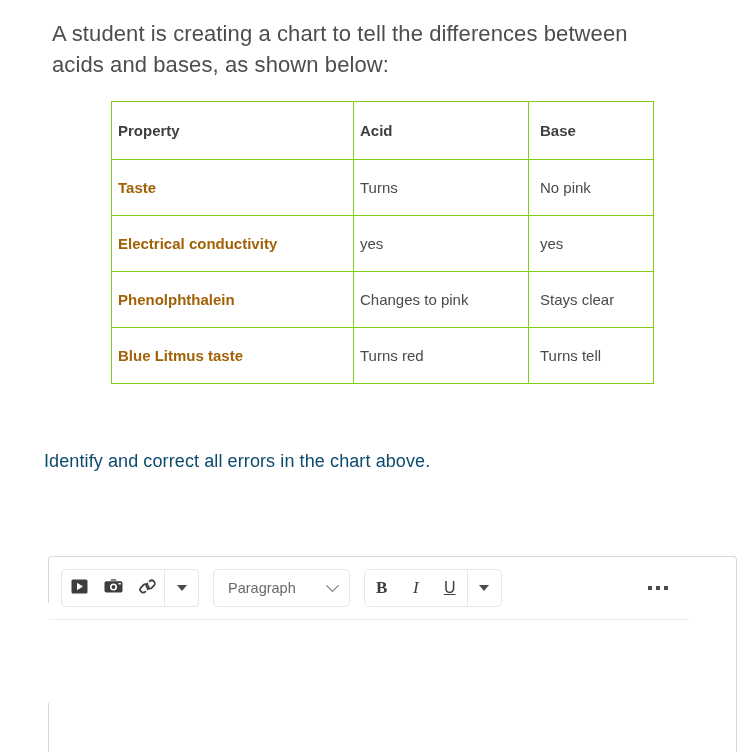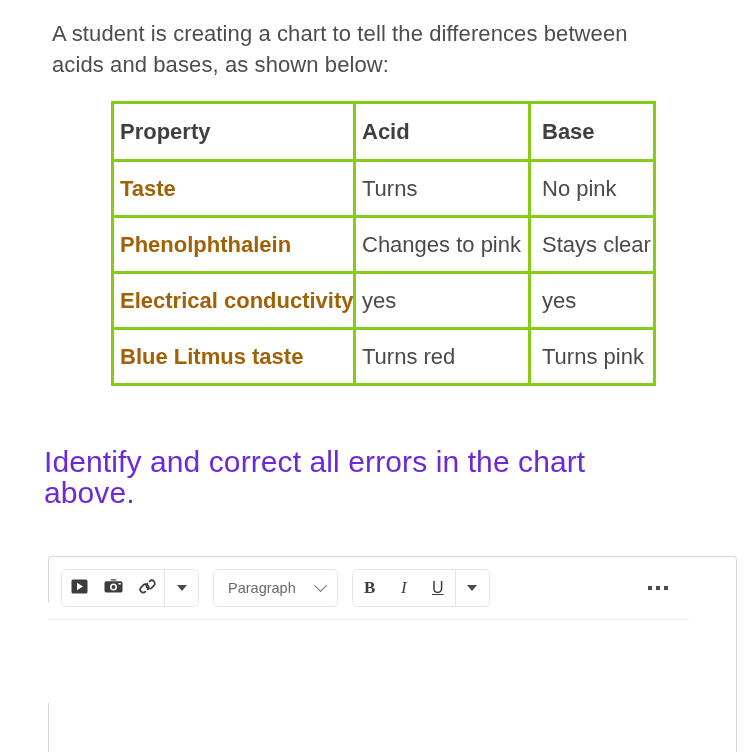--- a/index.html
+++ b/index.html
@@ -36,45 +36,45 @@
     color: #4d4d4d;
     letter-spacing: 0.1px;
     margin-left: 8px;
   }
 
   .prompt-bottom {
     position: absolute;
     left: 44px;
     top: 446px;
     width: 640px;
-    font-size: 30px;
+    font-size: 18px;
     line-height: 31px;
-    color: #6d28d9;
+    color: #0c4a6e;
     letter-spacing: 0.1px;
   }
 
   
   .chart-table-wrap {
     position: absolute;
     left: 111px;
     top: 101px;
     width: 542px;
   }
   table.chart-table {
     border-collapse: collapse;
     width: 542px;
     table-layout: fixed;
     background: #fff;
   }
   table.chart-table td {
-    border: 3px solid #84cc16;
+    border: 1px solid #84cc16;
     height: 56px;
     padding: 0 0 0 6px;
     vertical-align: middle;
-    font-size: 22px;
+    font-size: 15px;
     line-height: 20px;
     color: #4a4a4a;
     overflow: hidden;
     white-space: nowrap;
   }
   table.chart-table td.c0 { width: 242px; font-weight: bold; color: #a16207; }
   table.chart-table td.c1 { width: 175px; border-left-color: #555; }
   table.chart-table td.c2 { width: 125px; border-left-color: #b9b9b9; padding-left: 11px; }
   table.chart-table tr.header td { font-weight: bold; color: #3f3f3f; }
   table.chart-table tr.header td.c0 { font-weight: bold; }
@@ -141,21 +141,21 @@
     background: transparent;
     cursor: pointer;
   }
   .tbtn.divided {
     border-left: 1px solid #e6e6e6;
     min-width: 34px;
   }
   .tbtn.wide {
     padding: 0 12px 0 14px;
     min-width: 0;
-    gap: 20px;
+    gap: 32px;
     font-size: 14.5px;
     color: #6a6a6a;
   }
   .tbtn .label {
     font-size: 14.5px;
     color: #6a6a6a;
     font-family: "Liberation Sans", sans-serif;
   }
   .bold-g  { font-weight: bold; font-size: 17px; color: #3d3d3d; font-family: "Liberation Serif", serif; }
   .ital-g  { font-style: italic; font-size: 17px; color: #3d3d3d; font-family: "Liberation Serif", serif; }
@@ -212,33 +212,33 @@
           <td class="c0">Property</td>
           <td class="c1">Acid</td>
           <td class="c2">Base</td>
         </tr>
         <tr>
           <td class="c0">Taste</td>
           <td class="c1">Turns</td>
           <td class="c2">No pink</td>
         </tr>
         <tr>
+          <td class="c0">Electrical conductivity</td>
+          <td class="c1">yes</td>
+          <td class="c2">yes</td>
+        </tr>
+        <tr>
           <td class="c0">Phenolphthalein</td>
           <td class="c1">Changes to pink</td>
           <td class="c2">Stays clear</td>
         </tr>
         <tr>
-          <td class="c0">Electrical conductivity</td>
-          <td class="c1">yes</td>
-          <td class="c2">yes</td>
-        </tr>
-        <tr>
           <td class="c0">Blue Litmus taste</td>
           <td class="c1">Turns red</td>
-          <td class="c2">Turns pink</td>
+          <td class="c2">Turns tell</td>
         </tr>
       </tbody>
     </table>
   </div>
 
   <div class="prompt-bottom">Identify and correct all errors in the chart above.</div>
 
   <div class="editor-panel">
     <div class="panel-left-fade"></div>
 

